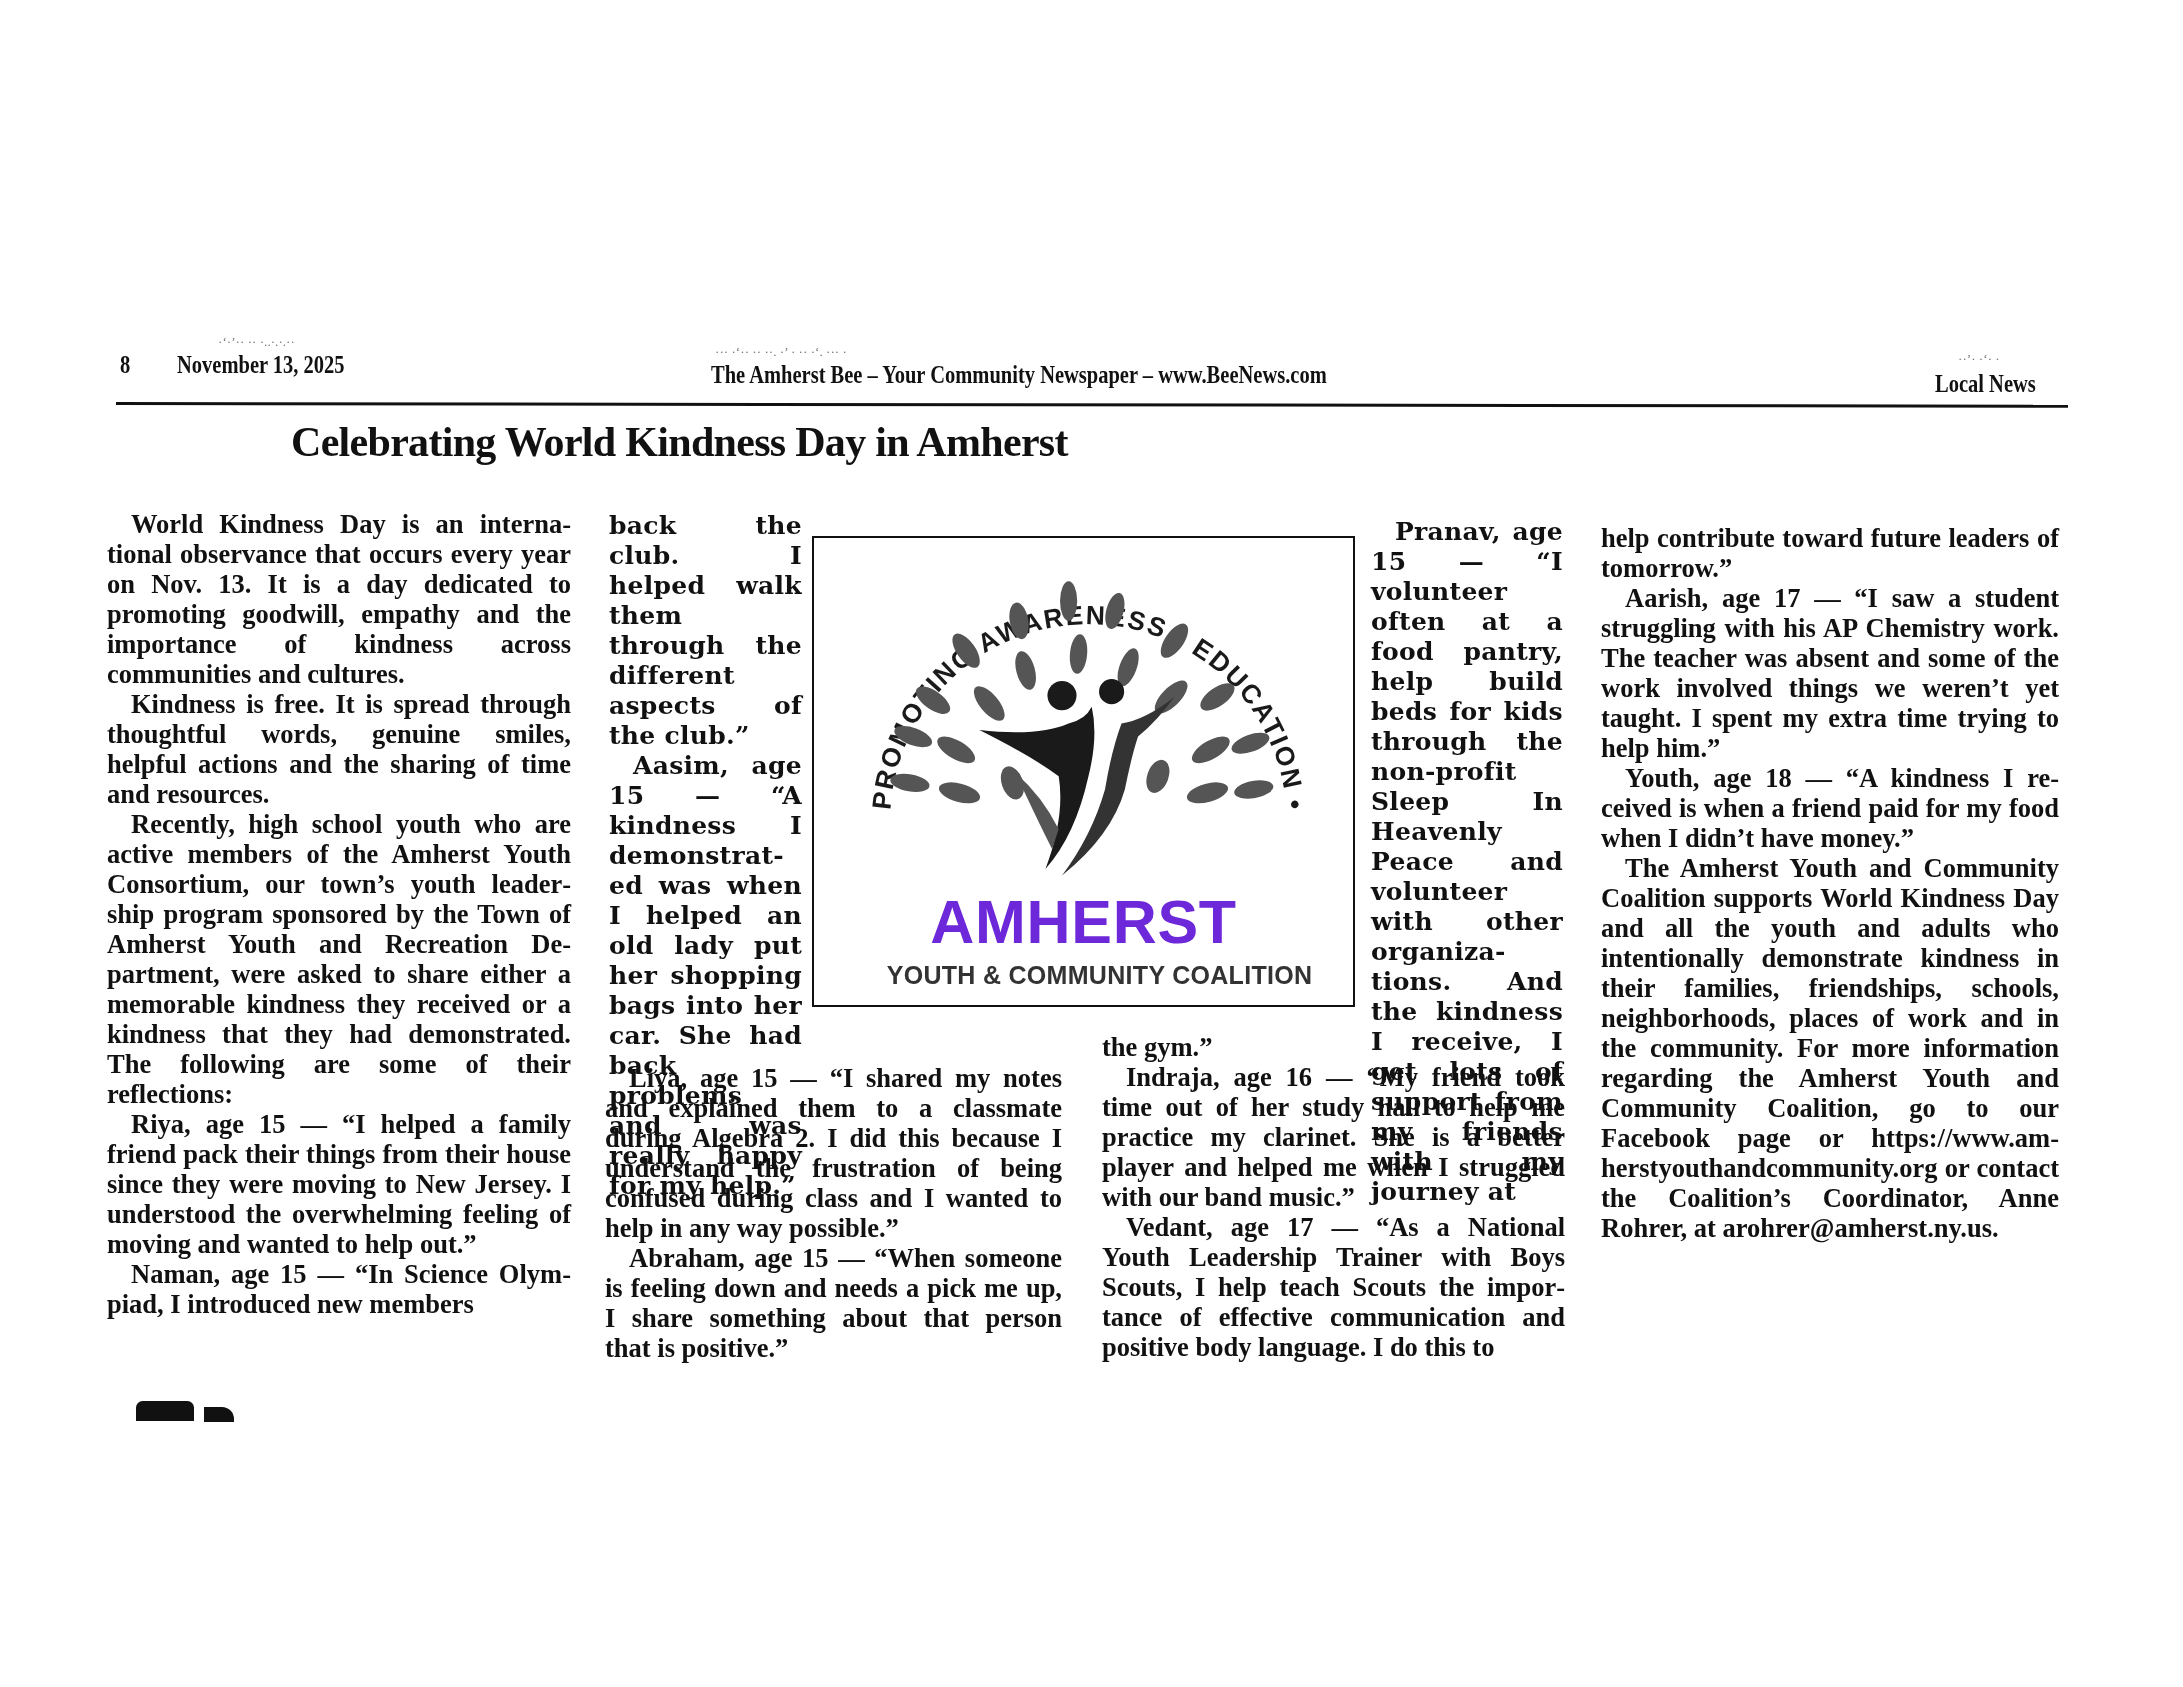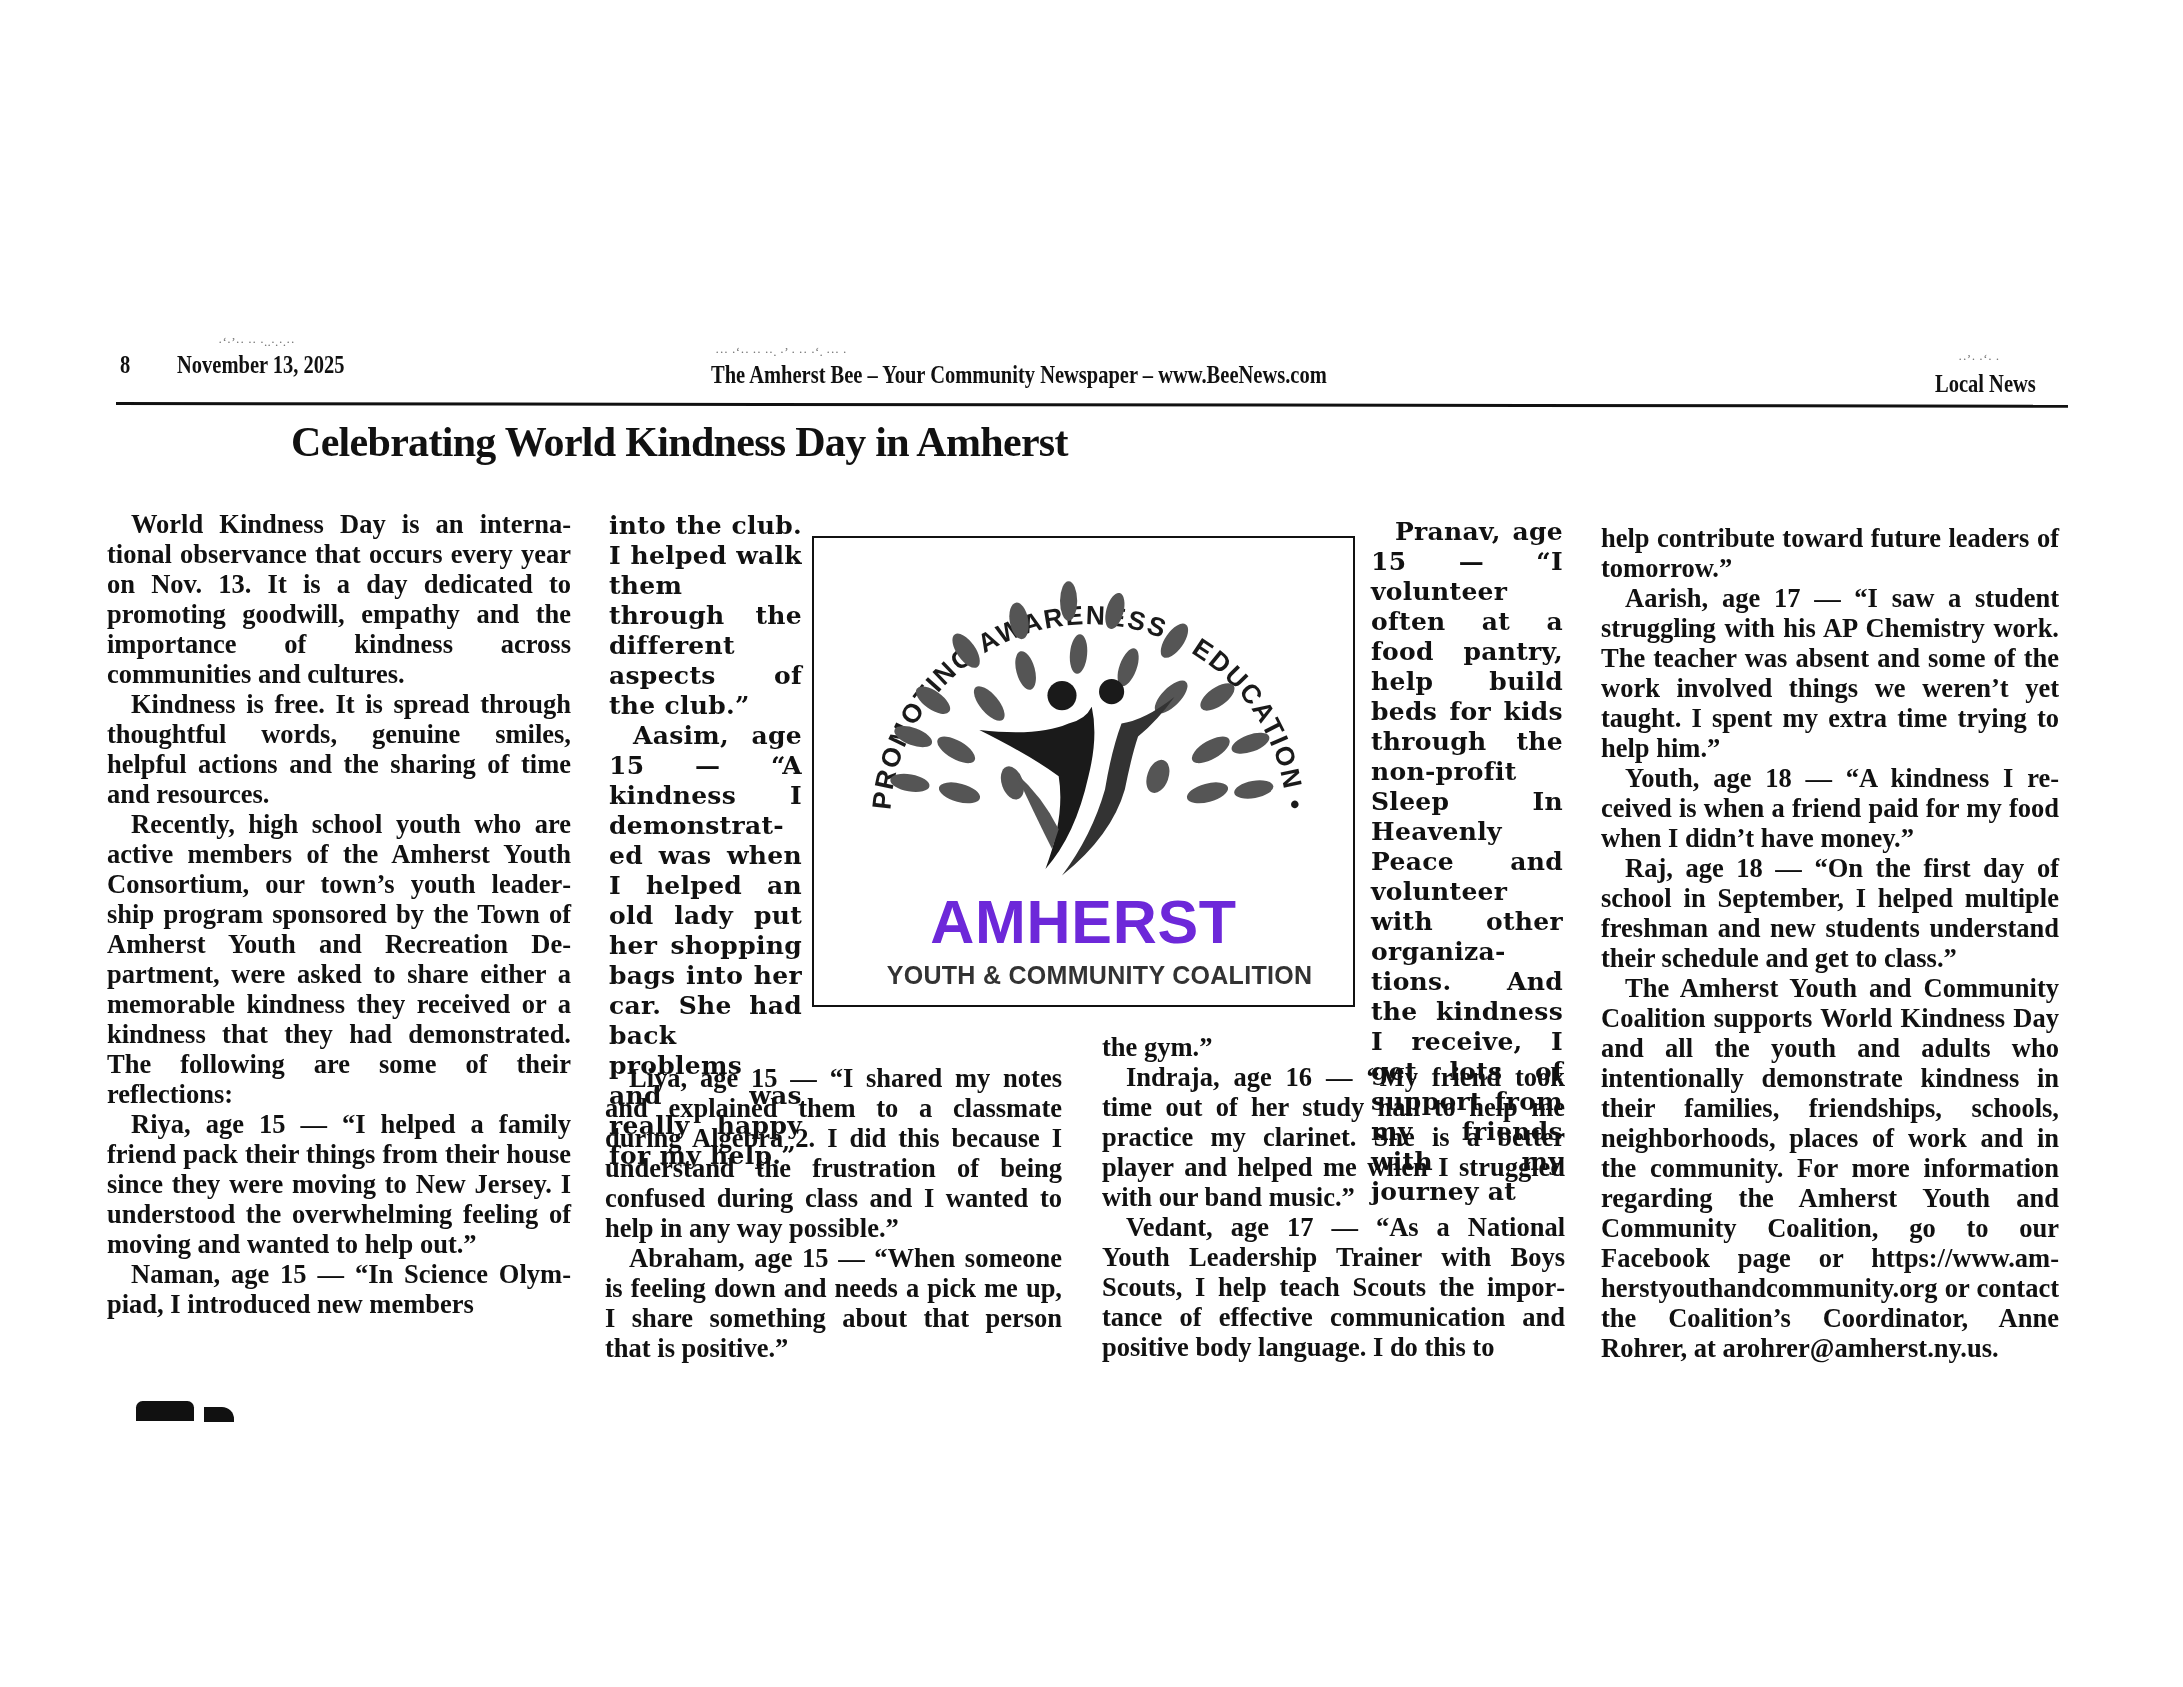--- a/index.html
+++ b/index.html
@@ -35,21 +35,21 @@
 
 <div class="col" style="left:107px; top:509px; width:464px;">
   <p>World Kindness Day is an interna­tional observance that occurs every year on Nov. 13. It is a day dedicated to promoting goodwill, empathy and the importance of kindness across communities and cultures.</p>
   <p>Kindness is free. It is spread through thoughtful words, genuine smiles, helpful actions and the sharing of time and resources.</p>
   <p>Recently, high school youth who are active members of the Amherst Youth Consortium, our town’s youth leader­ship program sponsored by the Town of Amherst Youth and Recreation De­partment, were asked to share either a memorable kindness they received or a kindness that they had demon­strated. The following are some of their reflections:</p>
   <p>Riya, age 15 — “I helped a family friend pack their things from their house since they were moving to New Jersey. I understood the overwhelm­ing feeling of moving and wanted to help out.”</p>
   <p>Naman, age 15 — “In Science Olym­piad, I introduced new members</p>
 </div>
 
 <div class="col bold" style="left:609px; top:511px; width:193px;">
-  <p style="text-indent:0;">into the club. I helped walk them through the different aspects of the club.”</p>
+  <p style="text-indent:0;">back the club. I helped walk them through the different aspects of the club.”</p>
   <p>Aasim, age 15 — “A kindness I demonstrat­ed was when I helped an old lady put her shopping bags into her car. She had back problems and was really hap­py for my help.”</p>
 </div>
 
 <div class="logo-box">
   <svg width="537" height="466" viewBox="0 0 812 704" style="position:absolute;left:0;top:0;">
     <defs>
       <path id="arc" d="M 115 430 A 300 300 0 1 1 715 430"></path>
     </defs>
     <text font-family="Liberation Sans, sans-serif" font-weight="bold" font-size="40" fill="#1a1a1a" letter-spacing="3">
       <textPath href="#arc" startOffset="2%">PROMOTING AWARENESS • EDUCATION • PREVENTION</textPath>
@@ -104,19 +104,18 @@
 <div class="col" style="left:1102px; top:1032px; width:463px;">
   <p style="text-indent:0;">the gym.”</p>
   <p>Indraja, age 16 — “My friend took time out of her study hall to help me practice my clarinet. She is a better player and helped me when I strug­gled with our band music.”</p>
   <p>Vedant, age 17 — “As a National Youth Leadership Trainer with Boys Scouts, I help teach Scouts the impor­tance of effective communication and positive body language. I do this to</p>
 </div>
 
 <div class="col" style="left:1601px; top:523px; width:458px;">
   <p style="text-indent:0;">help contribute toward future leaders of tomorrow.”</p>
   <p>Aarish, age 17 — “I saw a student struggling with his AP Chemistry work. The teacher was absent and some of the work involved things we weren’t yet taught. I spent my extra time trying to help him.”</p>
   <p>Youth, age 18 — “A kindness I re­ceived is when a friend paid for my food when I didn’t have money.”</p>
-  <p>Raj, age 18 — “On the first day of school in September, I helped multi­ple freshman and new students under­stand their schedule and get to class.”</p>
   <p>The Amherst Youth and Communi­ty Coalition supports World Kindness Day and all the youth and adults who intentionally demonstrate kindness in their families, friendships, schools, neighborhoods, places of work and in the community. For more infor­mation regarding the Amherst Youth and Community Coalition, go to our Facebook page or https://www.am­herstyouthandcommunity.org or con­tact the Coalition’s Coordinator, Anne Rohrer, at arohrer@amherst.ny.us.</p>
 </div>
 
 <div class="fragment"></div>
 <div class="fragment2"></div>
 
 
 </body></html>

